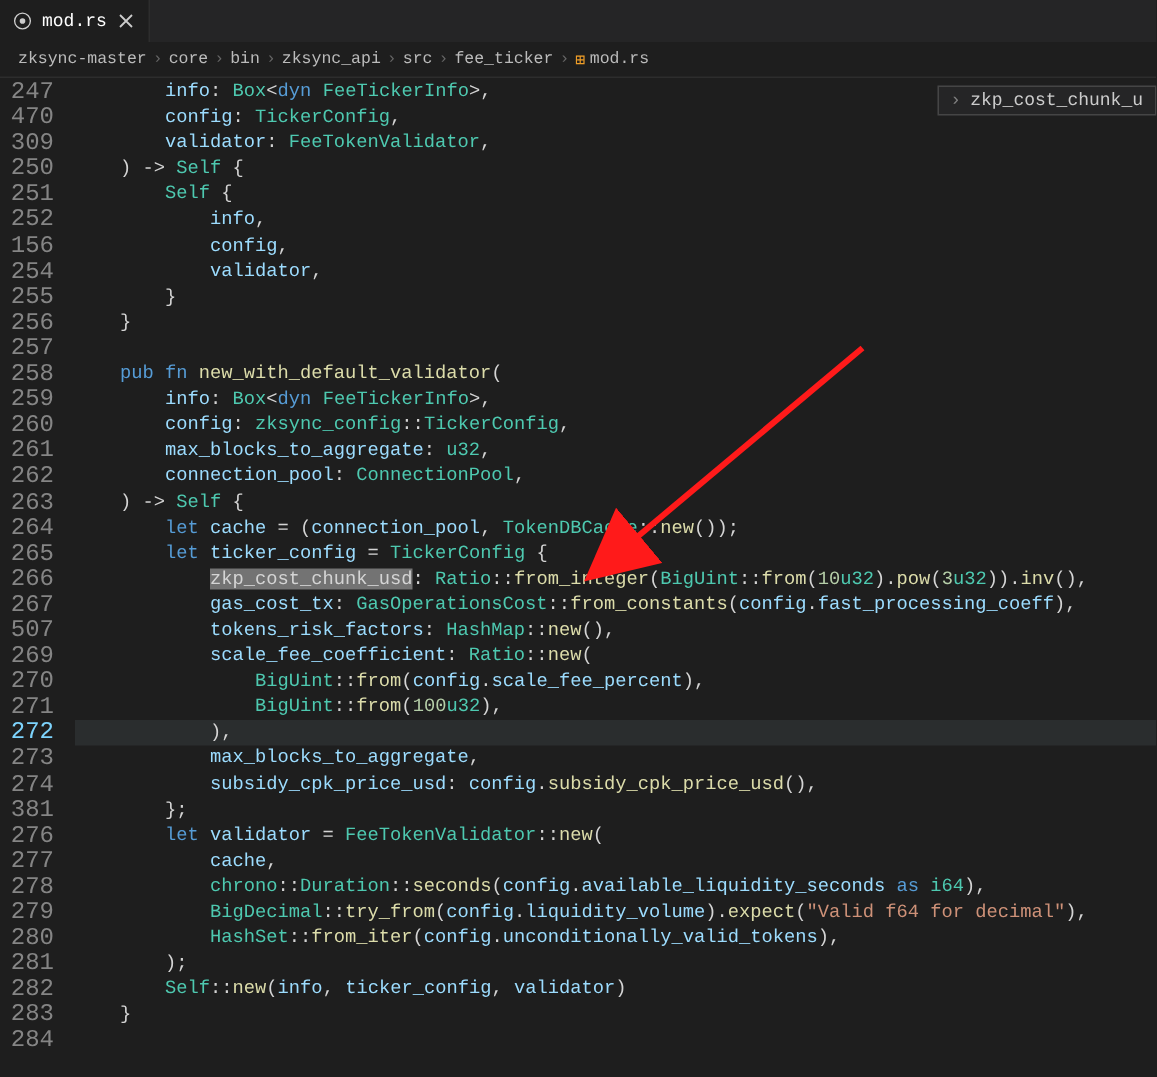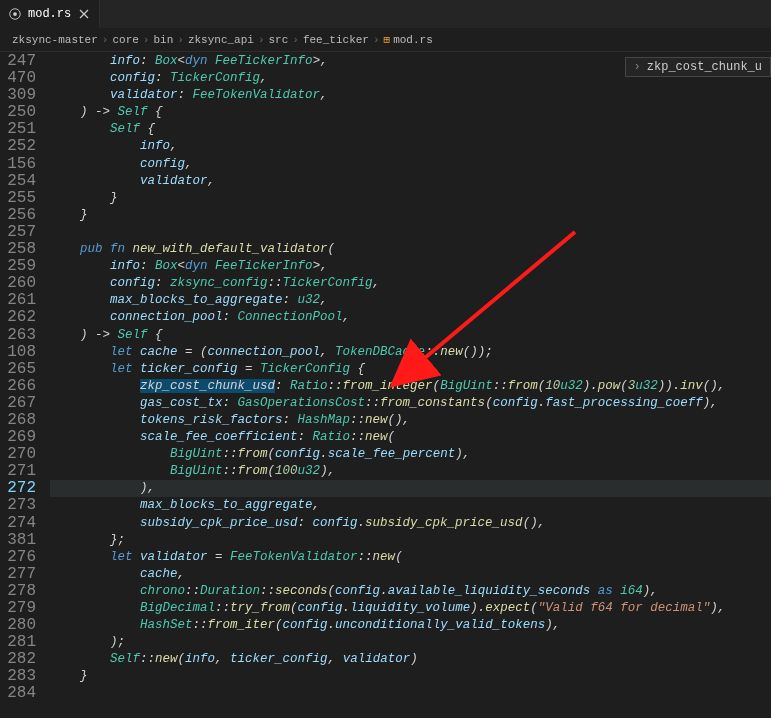--- a/index.html
+++ b/index.html
@@ -78,31 +78,31 @@
   }
   .gutter .ln { height: 17.1px; }
   .gutter .ln.current { color: #7dd3fc; }
   .code {
     flex: 1;
     white-space: pre;
     line-height: 17.1px;
     padding-top: 1px;
     overflow: hidden;
   }
-  .code .line { height: 17.1px; font-style: italic; }
+  .code .line { height: 17.1px; }
   .code .line.current { background: #2a2d2e; margin-left: -4px; padding-left: 4px; }
 
   .kw  { color: #569cd6; }
   .ty  { color: #4ec9b0; }
   .fn  { color: #dcdcaa; }
   .var { color: #9cdcfe; }
   .num { color: #b5cea8; }
   .str { color: #ce9178; }
   .ns  { color: #4ec9b0; }
-  .sel { background: #0c4a6e; }
+  .sel { background: #737373; }
 
   .tip-box {
     position: absolute;
     right: 0;
     top: 57px;
     background: #252526;
     border: 1px solid #454545;
     color: #cccccc;
     font-size: 12px;
     padding: 2px 8px;
@@ -173,25 +173,25 @@
       <div class="ln">254</div>
       <div class="ln">255</div>
       <div class="ln">256</div>
       <div class="ln">257</div>
       <div class="ln">258</div>
       <div class="ln">259</div>
       <div class="ln">260</div>
       <div class="ln">261</div>
       <div class="ln">262</div>
       <div class="ln">263</div>
-      <div class="ln">108</div>
+      <div class="ln">264</div>
       <div class="ln">265</div>
       <div class="ln">266</div>
       <div class="ln">267</div>
-      <div class="ln">268</div>
+      <div class="ln">507</div>
       <div class="ln">269</div>
       <div class="ln">270</div>
       <div class="ln">271</div>
       <div class="ln current">272</div>
       <div class="ln">273</div>
       <div class="ln">274</div>
       <div class="ln">381</div>
       <div class="ln">276</div>
       <div class="ln">277</div>
       <div class="ln">278</div>

